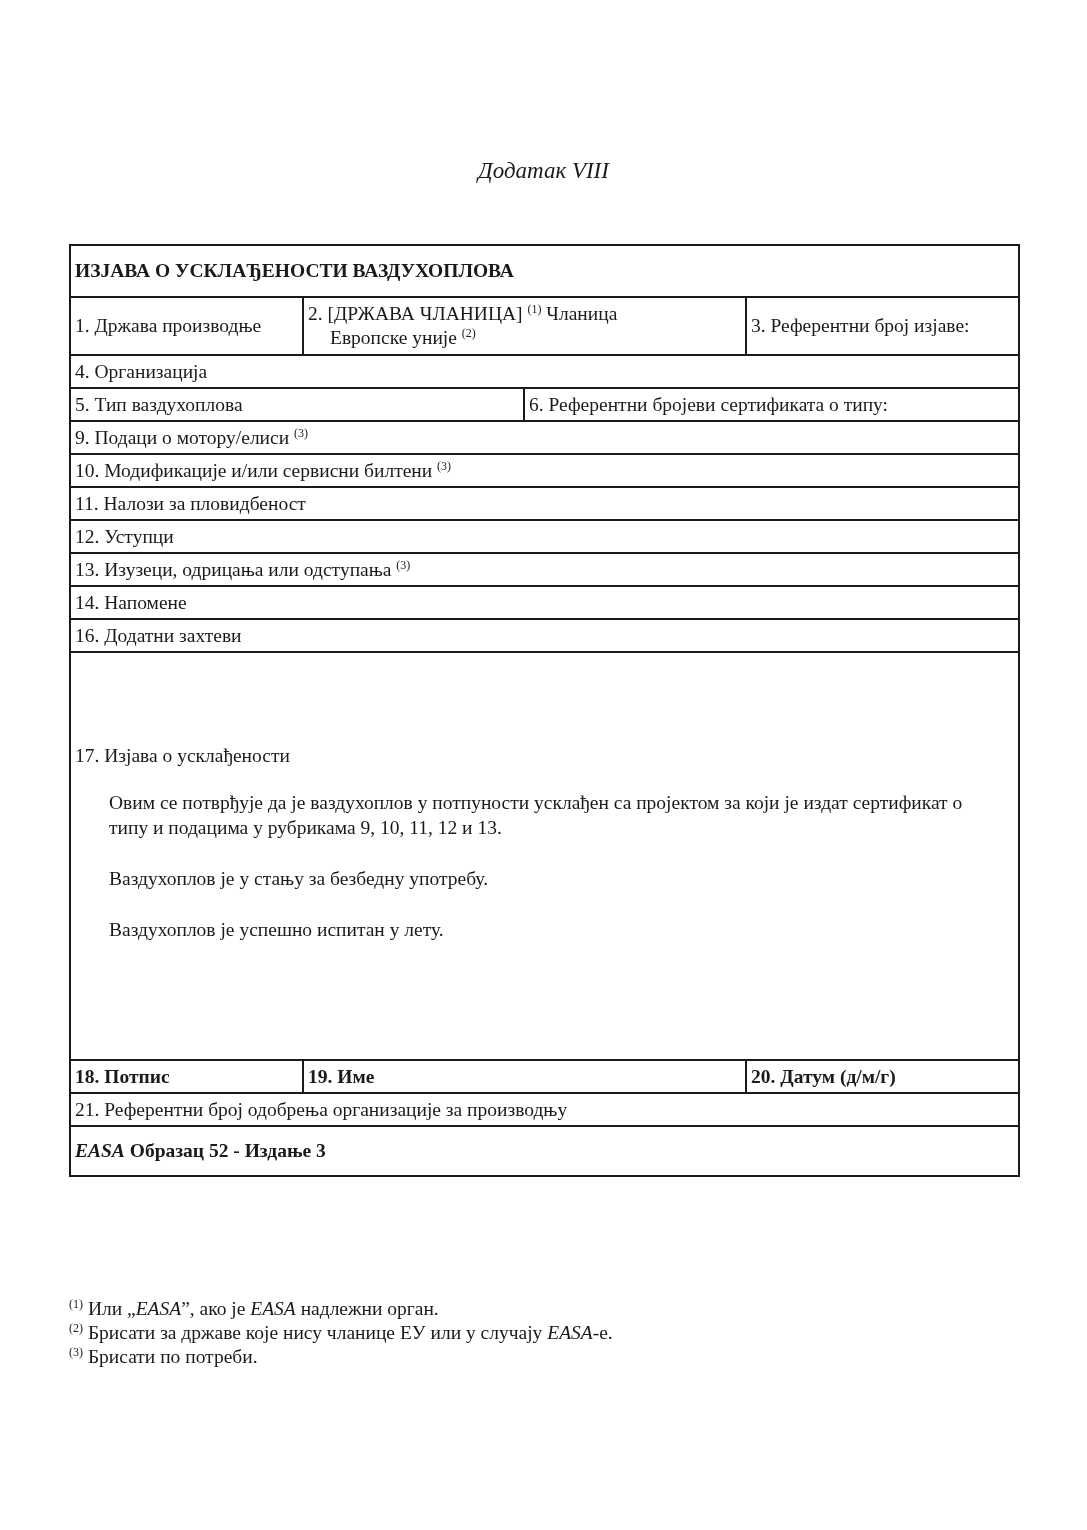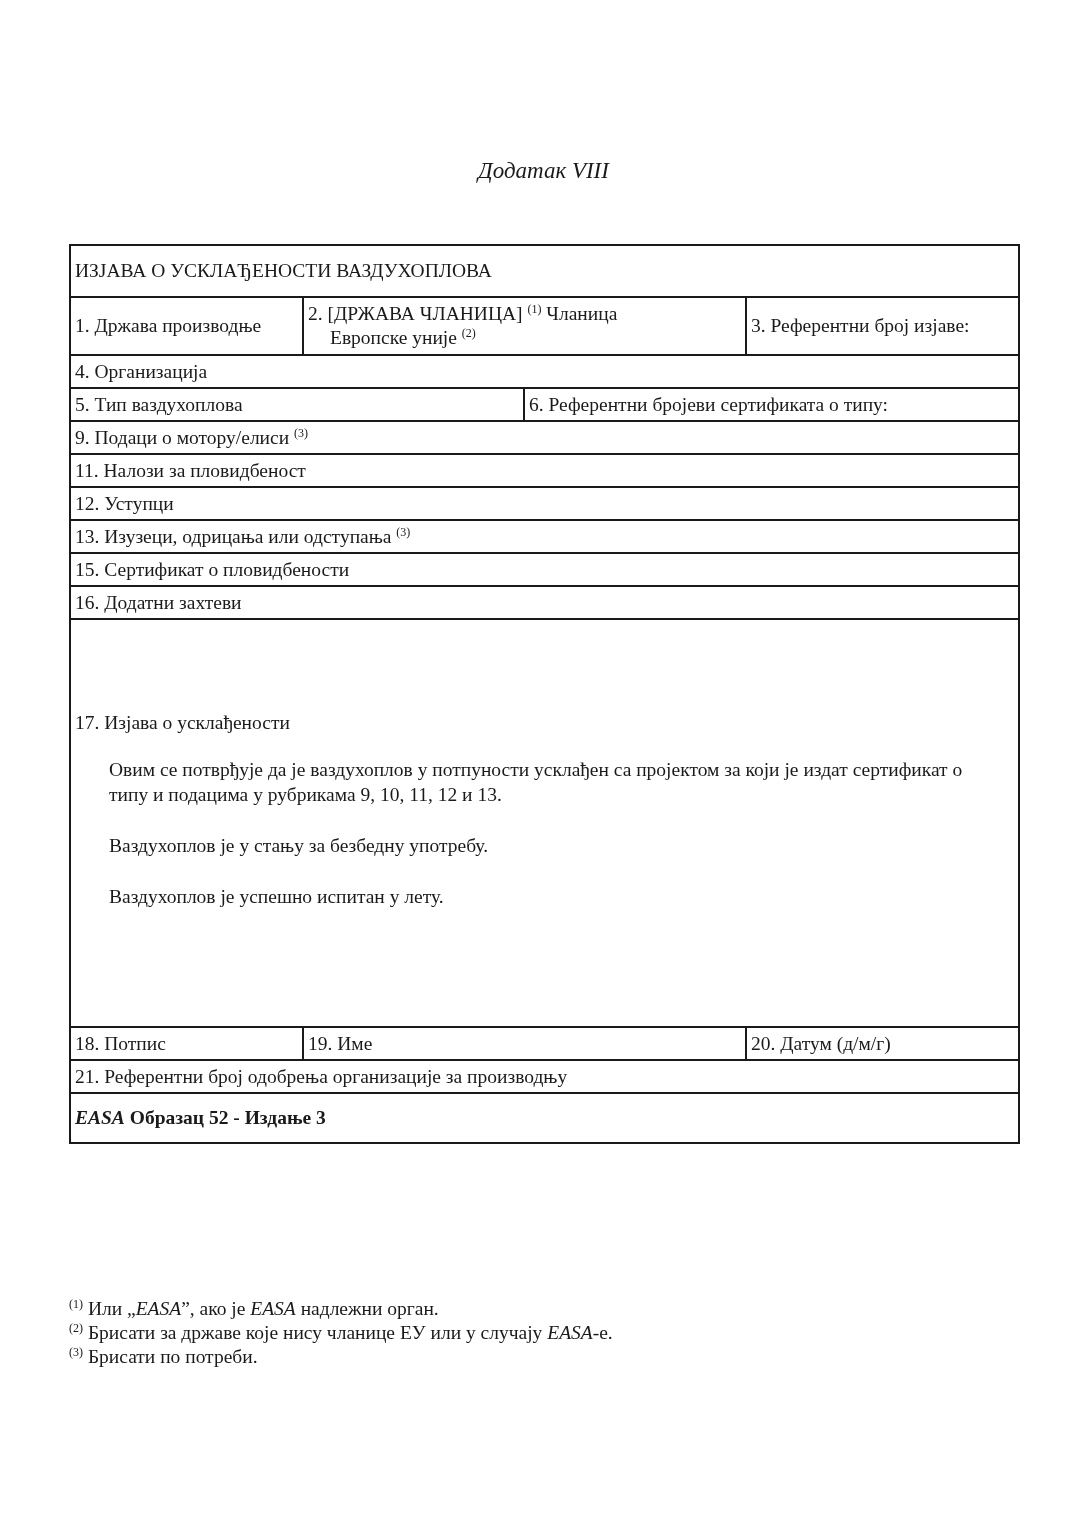--- a/index.html
+++ b/index.html
@@ -3,26 +3,26 @@
 <meta charset="utf-8">
 <style>
   html, body { margin:0; padding:0; background:#ffffff; }
   body { width:1087px; height:1530px; position:relative; font-family:"Liberation Serif", "DejaVu Serif", serif; color:#1a1a1a; }
   .header { position:absolute; top:156px; left:0; width:1087px; text-align:center; }
   .annex { font-style:italic; font-size:23px; line-height:30px; }
   .title { font-weight:bold; font-size:23px; line-height:30px; }
   .title i { font-style:italic; }
   table.form { position:absolute; left:69px; top:244px; width:949px; border-collapse:collapse; table-layout:fixed; font-size:19.5px; }
   table.form td { border:2px solid #1a1a1a; padding:0 4px; vertical-align:middle; line-height:24px; }
-  .r-head td { height:50px; font-weight:normal; padding-top:6px;border-radius:16px; }
+  .r-head td { height:50px; font-weight:bold; padding-top:6px;border-radius:16px; }
   .r-2 td { height:56px; }
   .r-std td { height:31px; }
   .r-2line td { height:58px; }
   .r-17 td { height:406px; vertical-align:top; padding-top:4px; }
-  .r-sig td { height:31px; }
+  .r-sig td { height:31px;font-weight:bold; }
   .r-foot td { height:48px; font-weight:bold; }
   .hang { padding-left:26px !important; text-indent:-22px; }
   sup { font-size:12px; vertical-align:top; position:relative; top:-5px; }
   .stmt { margin:22px 0 0 34px; line-height:25px; }
   .stmt p { margin:0 8px 26px 0; }
   .footnotes { position:absolute; left:69px; top:1297px; font-size:19.5px; line-height:24px; }
   .footnotes sup { font-size:12px; }
 </style>
 </head>
 <body>
@@ -51,30 +51,33 @@
         <td colspan="4">4. Организација</td>
       </tr>
   <tr class="r-std">
     <td colspan="2" style="width:auto">5. Тип ваздухоплова</td>
     <td colspan="2">6. Референтни бројеви сертификата о типу:</td>
   </tr>
   <tr class="r-std">
         <td colspan="4"><span>9. Подаци о мотору/елиси</span> <sup>(3)</sup></td>
       </tr>
   <tr class="r-std">
+        <td colspan="4"><span>10. Модификације и/или сервисни билтени</span> <sup>(3)</sup></td>
+      </tr>
+  <tr class="r-std">
         <td colspan="4">11. Налози за пловидбеност</td>
       </tr>
   <tr class="r-std">
         <td colspan="4">12. Уступци</td>
       </tr>
   <tr class="r-std">
         <td colspan="4"><span>13. Изузеци, одрицања или одступања</span> <sup>(3)</sup></td>
       </tr>
   <tr class="r-std">
-        <td colspan="4">15. Сертификат о пловидбености</td>
+        <td colspan="4">14. Напомене</td>
       </tr>
   <tr class="r-std">
         <td colspan="4">16. Додатни захтеви</td>
       </tr>
   <tr class="r-17">
         <td colspan="4">
     <div>17. Изјава о усклађености</div>
     <div class="stmt">
       <p>Овим се потврђује да је ваздухоплов у потпуности усклађен са пројектом за који је издат сертификат о типу и подацима у рубрикама 9, 10, 11, 12 и 13.</p>
       <p>Ваздухоплов је у стању за безбедну употребу.</p>

